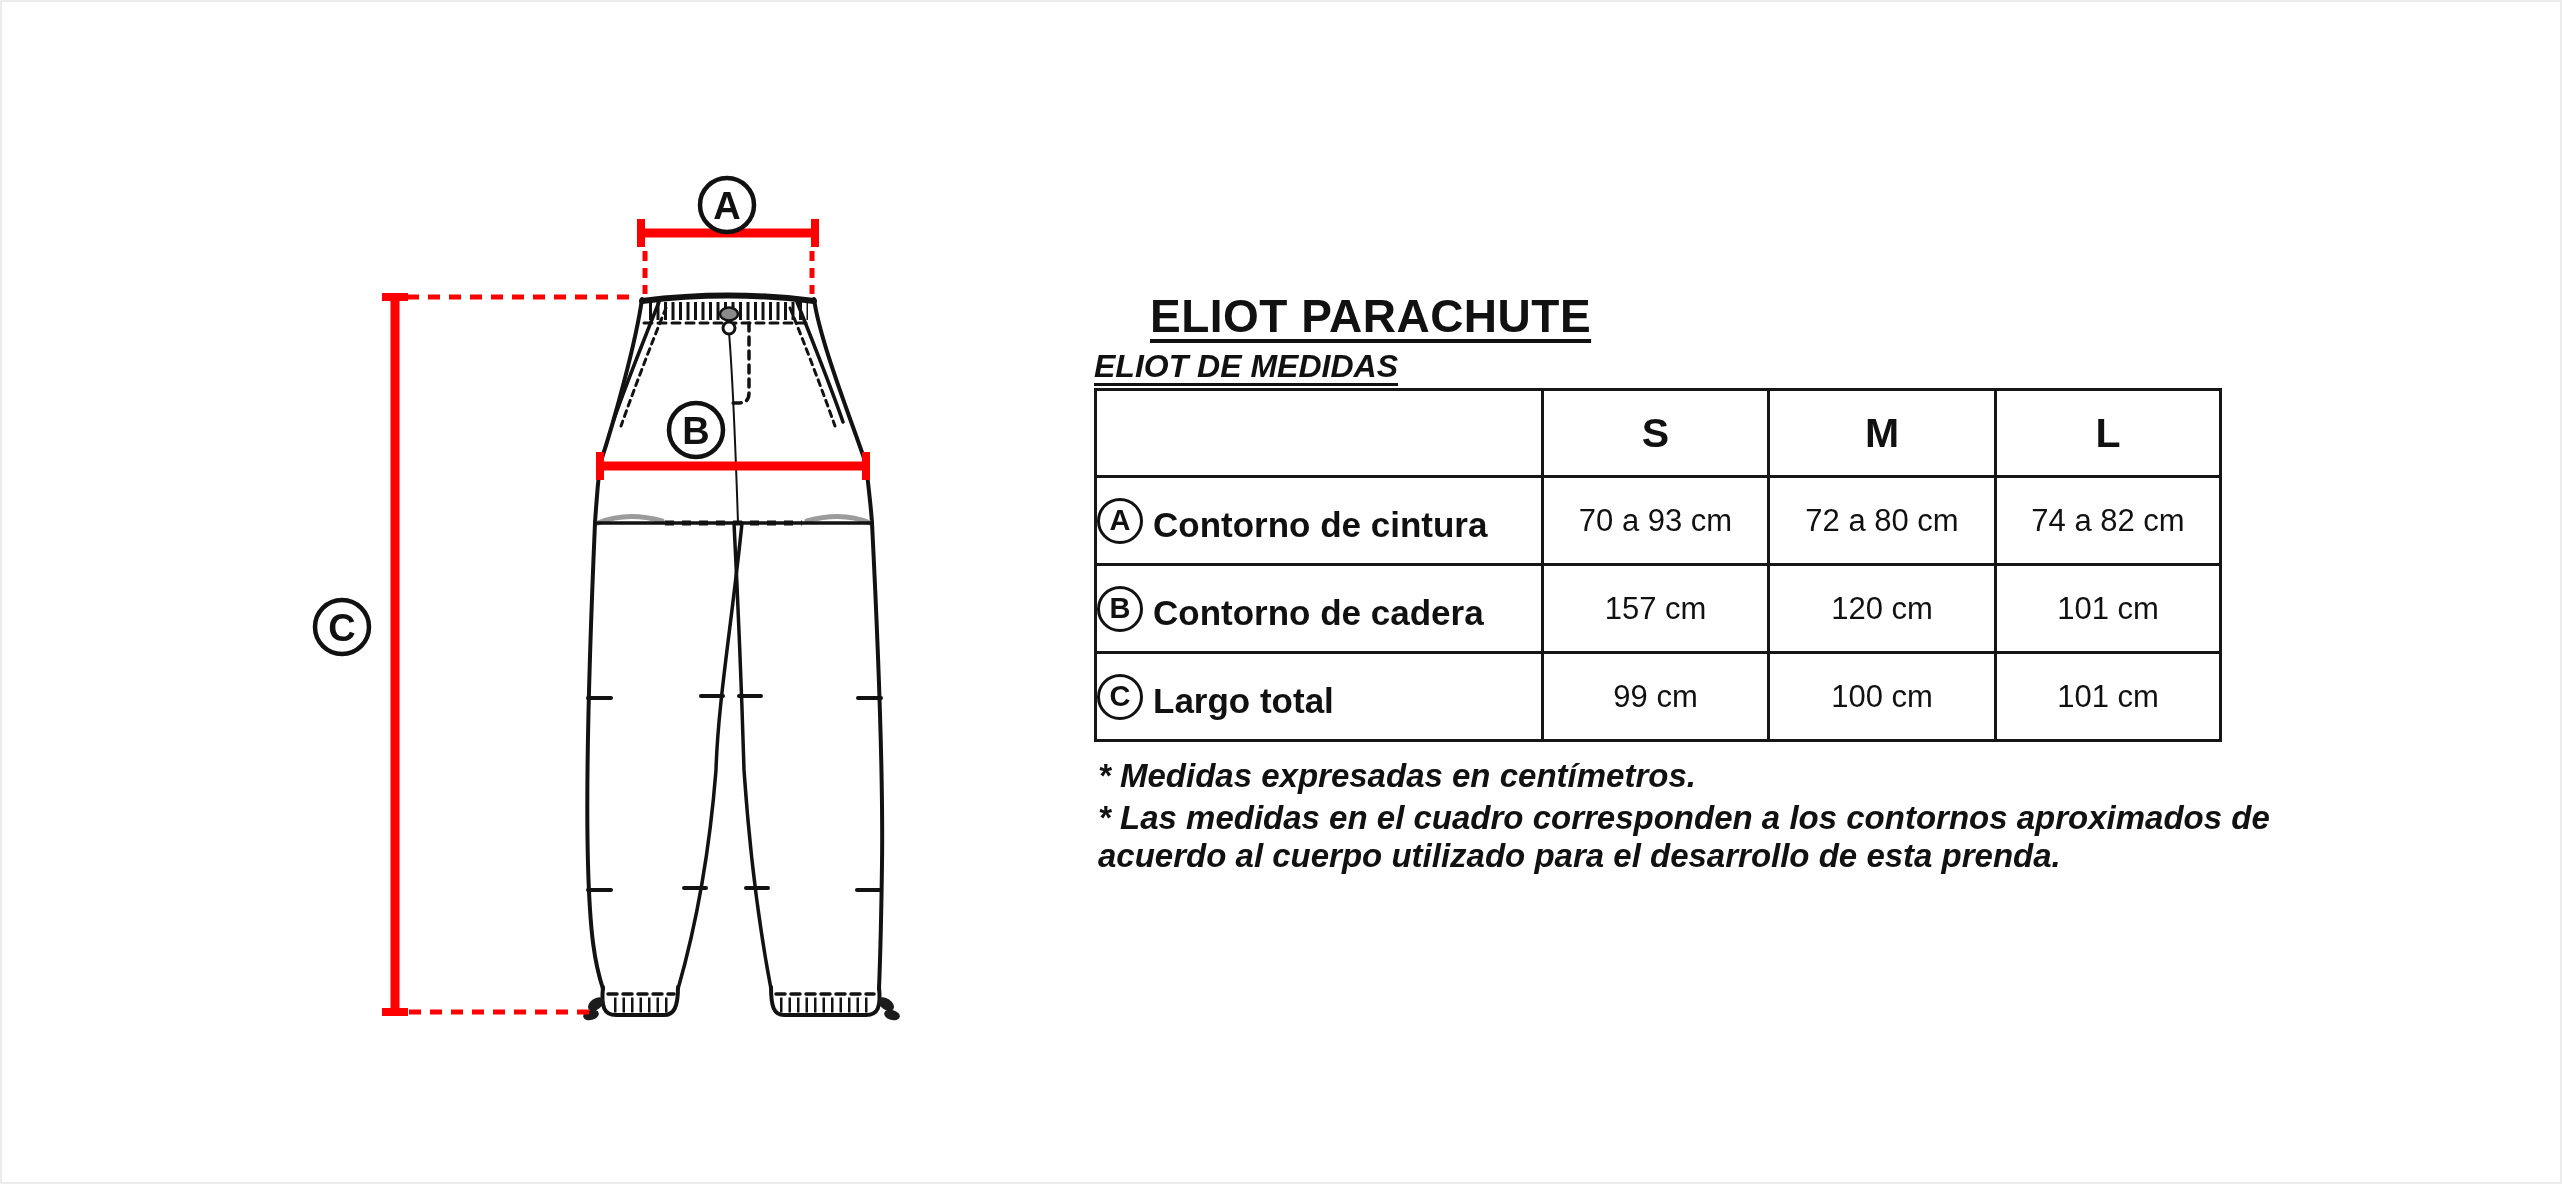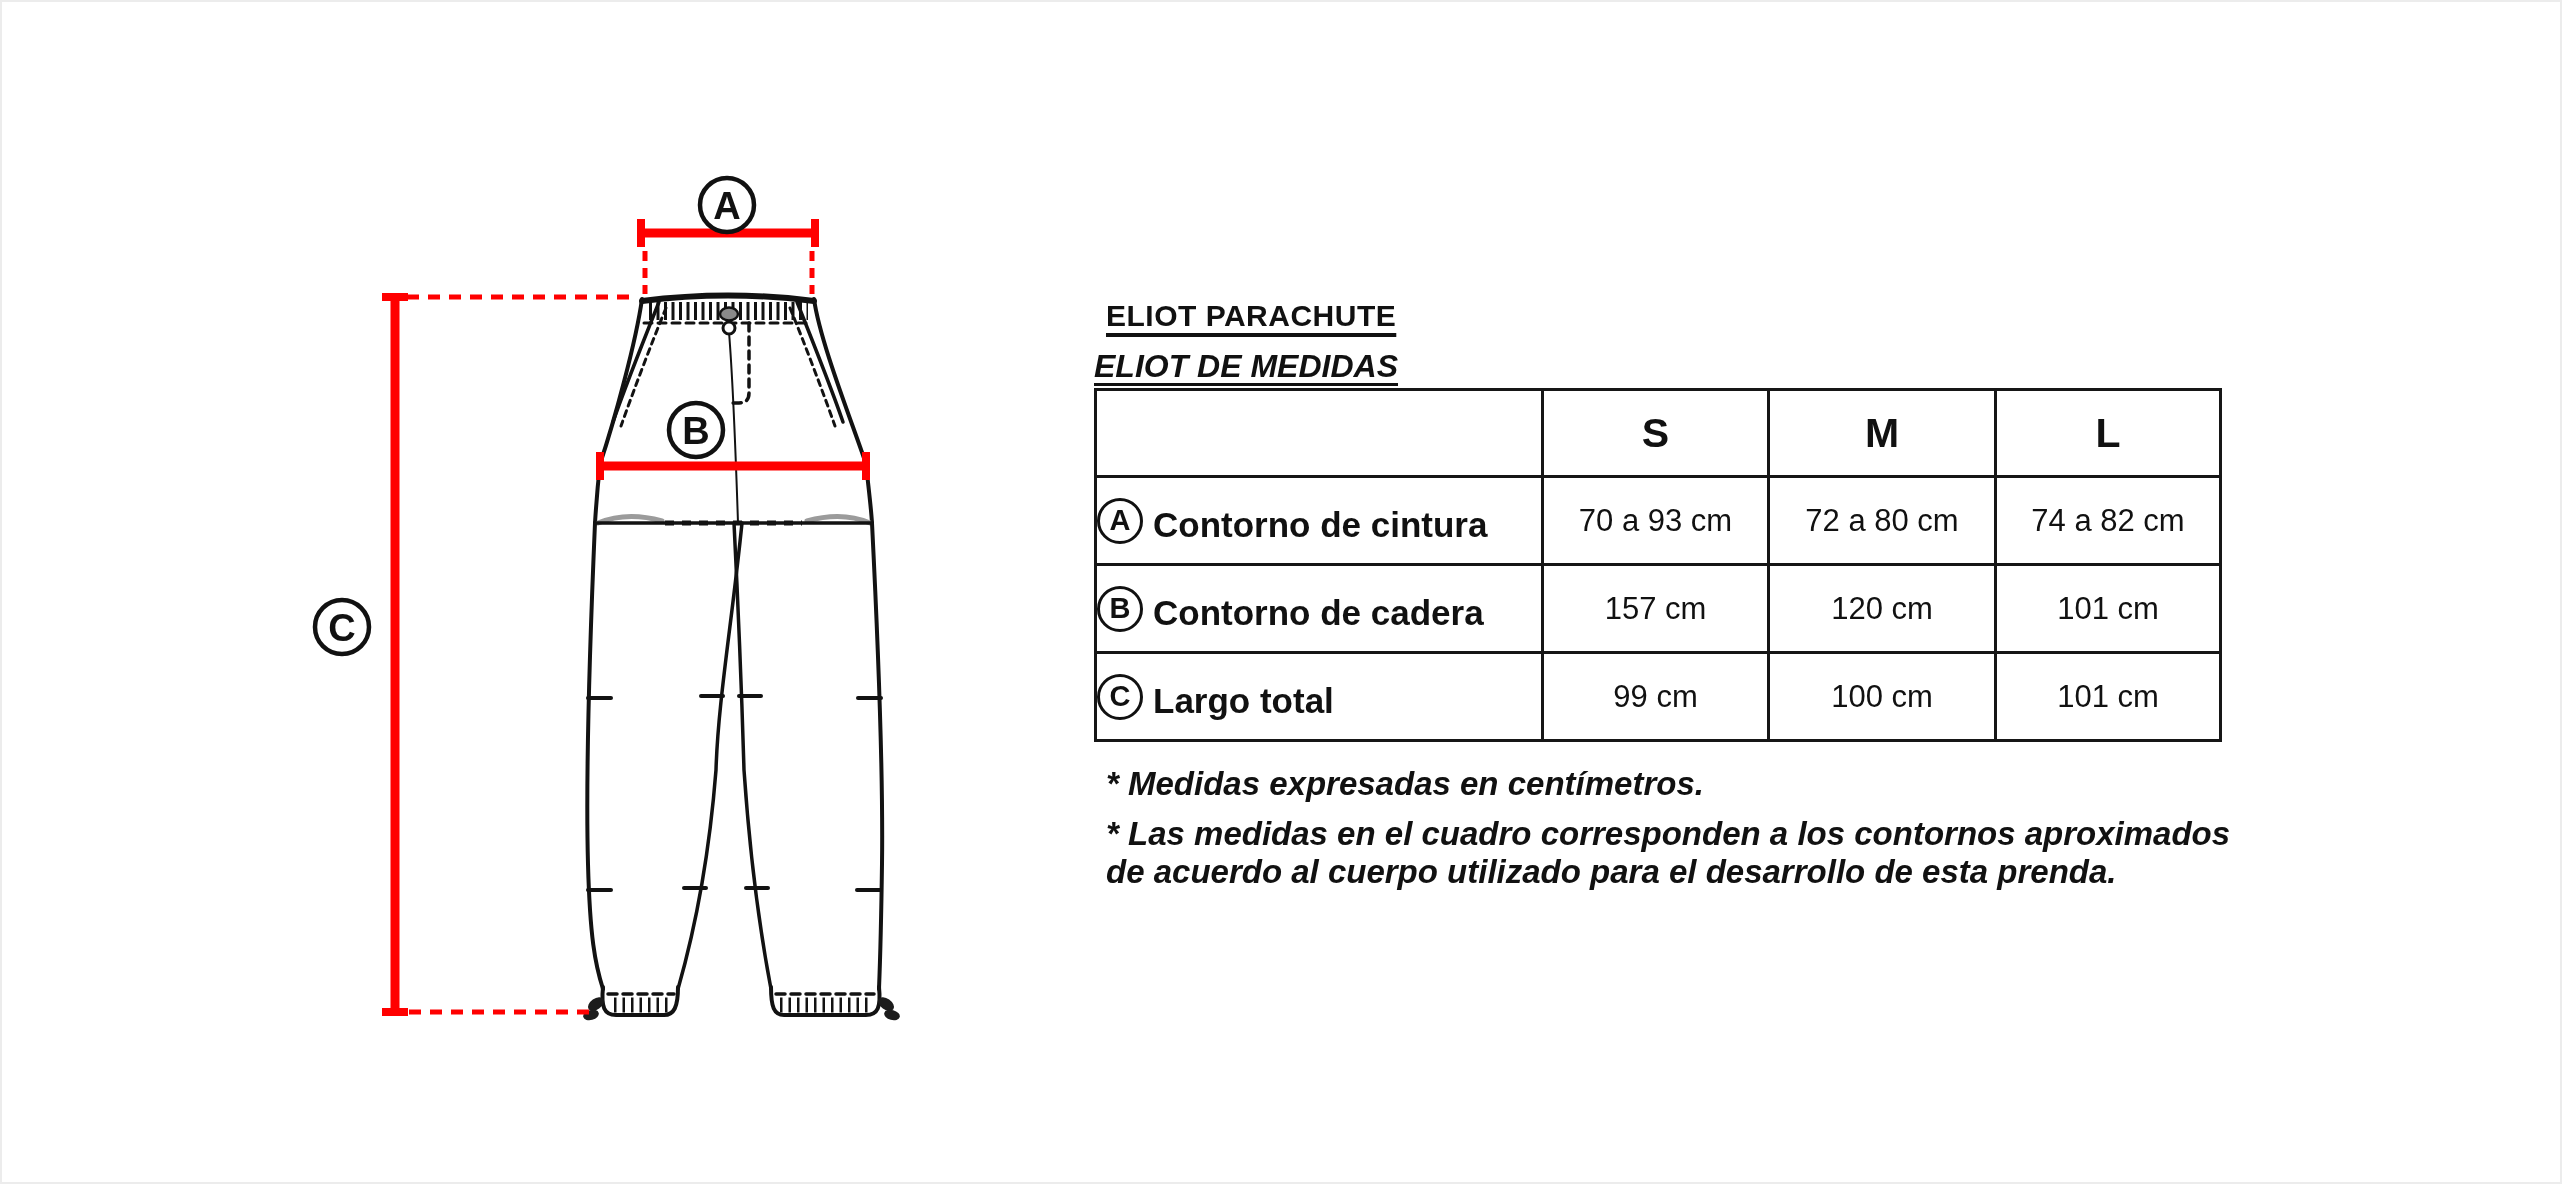--- a/index.html
+++ b/index.html
@@ -6,21 +6,21 @@
   .page {
     position:relative; width:2562px; height:1184px; box-sizing:border-box;
     background:#ffffff; border:2px solid #ececec; overflow:hidden;
     font-family:"Liberation Sans", sans-serif; color:#111;
   }
   .diagram-svg { position:absolute; left:0; top:0; width:2562px; height:1184px; }
   .svg-marker-letter {
     font-family:"Liberation Sans", sans-serif; font-weight:bold; font-size:38px;
   }
   .doc-title {
-    position:absolute; left:1104px; top:291px; font-size:30px; font-weight:bold;
+    position:absolute; left:1148px; top:291px; font-size:46px; font-weight:bold;
     line-height:46px; letter-spacing:0.5px; white-space:nowrap;
     text-decoration:underline; text-decoration-thickness:4px; text-underline-offset:7px;
   }
   .doc-subtitle {
     position:absolute; left:1092px; top:346px; font-size:32px; font-weight:bold;
     font-style:italic; line-height:36px; white-space:nowrap;
     text-decoration:underline; text-decoration-thickness:3px; text-underline-offset:6px;
   }
   table.size-table {
     position:absolute; left:1092px; top:386px; border-collapse:collapse;
@@ -36,21 +36,21 @@
     flex:0 0 auto; width:40px; height:40px; border:3.5px solid #111; border-radius:50%;
     display:inline-flex; align-items:center; justify-content:center;
     font-size:29px; font-weight:bold; line-height:1;
   }
   .row-label { font-size:35px; font-weight:bold; white-space:nowrap;margin-top:8px; }
   .value-cell { font-size:31px; text-align:center; }
   .footnotes {
     position:absolute; left:1092px; top:751px; width:1185px;
     font-size:33px; font-weight:bold; font-style:italic; line-height:38px;
   }
-  .footnotes p { margin:12px; }
+  .footnotes p { margin:4px; }
 </style>
 </head>
 <body>
 
 <div class="page">
 
   <svg class="diagram-svg" viewBox="0 0 2562 1184">
 
     <g stroke="#121212" fill="none" stroke-linecap="round">
 

